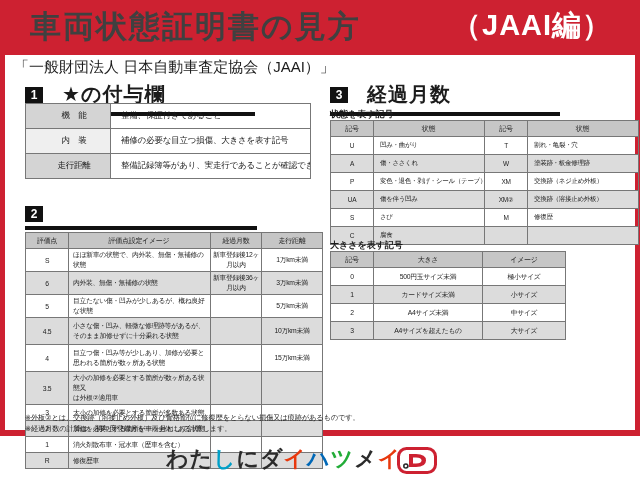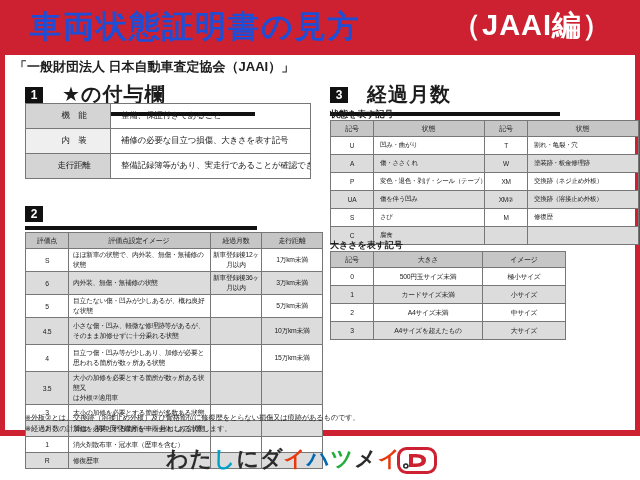--- a/index.html
+++ b/index.html
@@ -9,23 +9,23 @@
     background:#fff; color:var(--ink);
     font-family:"Liberation Sans","DejaVu Sans",sans-serif;
   }
   .abs { position:absolute; }
   
   .band-top { left:0; top:0; width:640px; height:55px; background:var(--red); }
   .edge-l { left:0; top:0; width:5px; height:436px; background:var(--red); }
   .edge-r { left:635px; top:0; width:5px; height:436px; background:var(--red); }
   .rule-bottom { left:0; top:430px; width:640px; height:6px; background:var(--red); }
   
-  .page-title { left:30px; top:6px; color:#1d4ed8; font-size:31px; font-weight:bold; letter-spacing:2px; white-space:nowrap; }
+  .page-title { left:30px; top:6px; color:#404040; font-size:31px; font-weight:bold; letter-spacing:2px; white-space:nowrap; }
   .edition { left:452px; top:6px; color:#fff; font-size:29px; font-weight:bold; letter-spacing:1px; white-space:nowrap; }
-  .assoc { left:14px; top:58px; font-size:13px; font-weight:bold; white-space:nowrap; }
+  .assoc { left:14px; top:58px; font-size:15px; font-weight:normal; white-space:nowrap; }
   
   .sec-head { display:flex; align-items:center; gap:7px; border-bottom:4px solid #111; padding-bottom:4px; }
   .badge { width:18px; height:16px; background:#111; color:#fff; font-size:12px; font-weight:bold;
            display:flex; align-items:center; justify-content:center; flex:0 0 auto; }
   .sec-title { font-size:20px; font-weight:bold; letter-spacing:1px; white-space:nowrap;margin-left:12px; }
   .cap { font-size:9px; font-weight:bold; white-space:nowrap;text-align:right; }
   
   table { border-collapse:collapse; table-layout:fixed; }
   td,th { border:1px solid var(--line); overflow:hidden; }
   th { background:#c6c6c6; font-weight:normal; }

